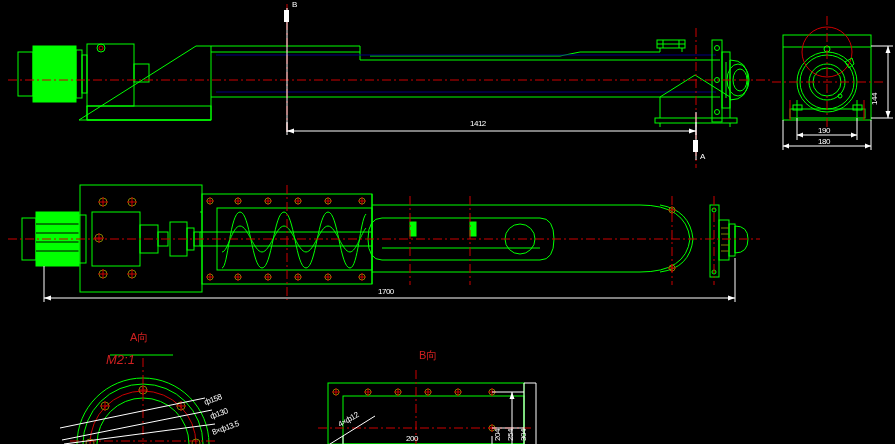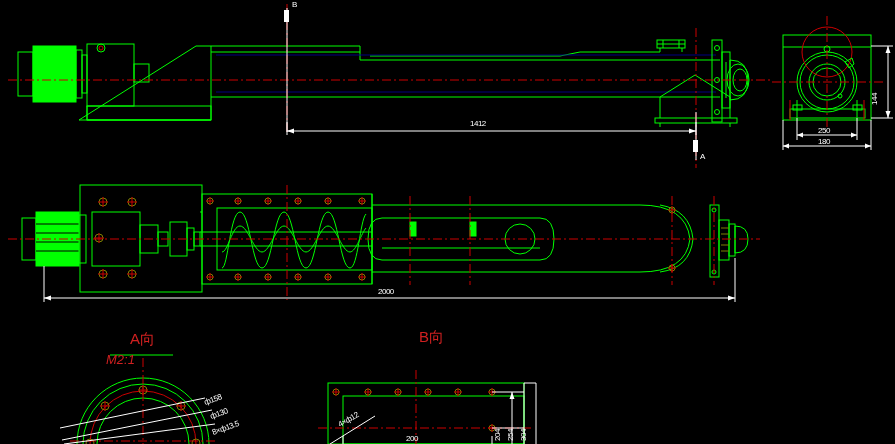--- a/index.html
+++ b/index.html
@@ -2,21 +2,21 @@
 <html><head>
 <meta charset="utf-8">
 <style>
   html,body{margin:0;padding:0;background:#000;}
   body{width:895px;height:444px;overflow:hidden;
        font-family:"Liberation Sans", sans-serif;}
   #cad{position:relative;width:895px;height:444px;background:#000;}
   svg{position:absolute;left:0;top:0;}
   .lbl{position:absolute;color:#fff;font-size:8px;font-family:"Liberation Sans",sans-serif;
        letter-spacing:-0.5px;white-space:nowrap;}
-  .lblred{position:absolute;color:#d02020;font-size:15px;font-family:"Liberation Sans",sans-serif;white-space:nowrap;}
+  .lblred{position:absolute;color:#d02020;font-size:11px;font-family:"Liberation Sans",sans-serif;white-space:nowrap;}
   .rot{transform-origin:left bottom;}
 </style>
 </head>
 <body>
 
 <div id="cad">
 
 <svg width="895" height="444">
   <defs>
     <style>
@@ -365,31 +365,31 @@
     <line class="w" x1="492" y1="436" x2="492" y2="444"></line>
   </g>
 
 </svg>
 
 <span class="lbl" style="left:292px;top:0px;">B</span>
 <span class="lbl" style="left:700px;top:152px;">A</span>
 <span class="lbl" style="left:470px;top:119px;text-align:center;">1412</span>
 
 <span class="lbl rot" style="left:879px;top:96px;transform:rotate(-90deg);">144</span>
-<span class="lbl" style="left:818px;top:126px;">250</span>
+<span class="lbl" style="left:818px;top:126px;">190</span>
 <span class="lbl" style="left:818px;top:137px;">180</span>
 
-<span class="lbl" style="left:378px;top:287px;">2000</span>
+<span class="lbl" style="left:378px;top:287px;">1700</span>
 
 <span class="lblred" style="left:130px;top:330px;">A向</span>
 <span class="lblred" style="left:106px;top:352px;font-size:13px;font-style:italic;">M2:1</span>
 <span class="lbl rot" style="left:206px;top:398px;transform:rotate(-20deg);">ф158</span>
 <span class="lbl rot" style="left:212px;top:412px;transform:rotate(-20deg);">ф130</span>
 <span class="lbl rot" style="left:214px;top:428px;transform:rotate(-20deg);">8×ф13.5</span>
 
-<span class="lblred" style="left:399px;top:328px;padding-left:20px;">B向</span>
+<span class="lblred" style="left:399px;top:348px;padding-left:20px;">B向</span>
 <span class="lbl" style="left:406px;top:434px;">200</span>
 <span class="lbl rot" style="left:502px;top:432px;transform:rotate(-90deg);">204</span>
 <span class="lbl rot" style="left:515px;top:432px;transform:rotate(-90deg);">254</span>
 <span class="lbl rot" style="left:528px;top:432px;transform:rotate(-90deg);">304</span>
 <span class="lbl rot" style="left:341px;top:420px;transform:rotate(-30deg);">4×ф12</span>
 
 </div>
 
 </body></html>

